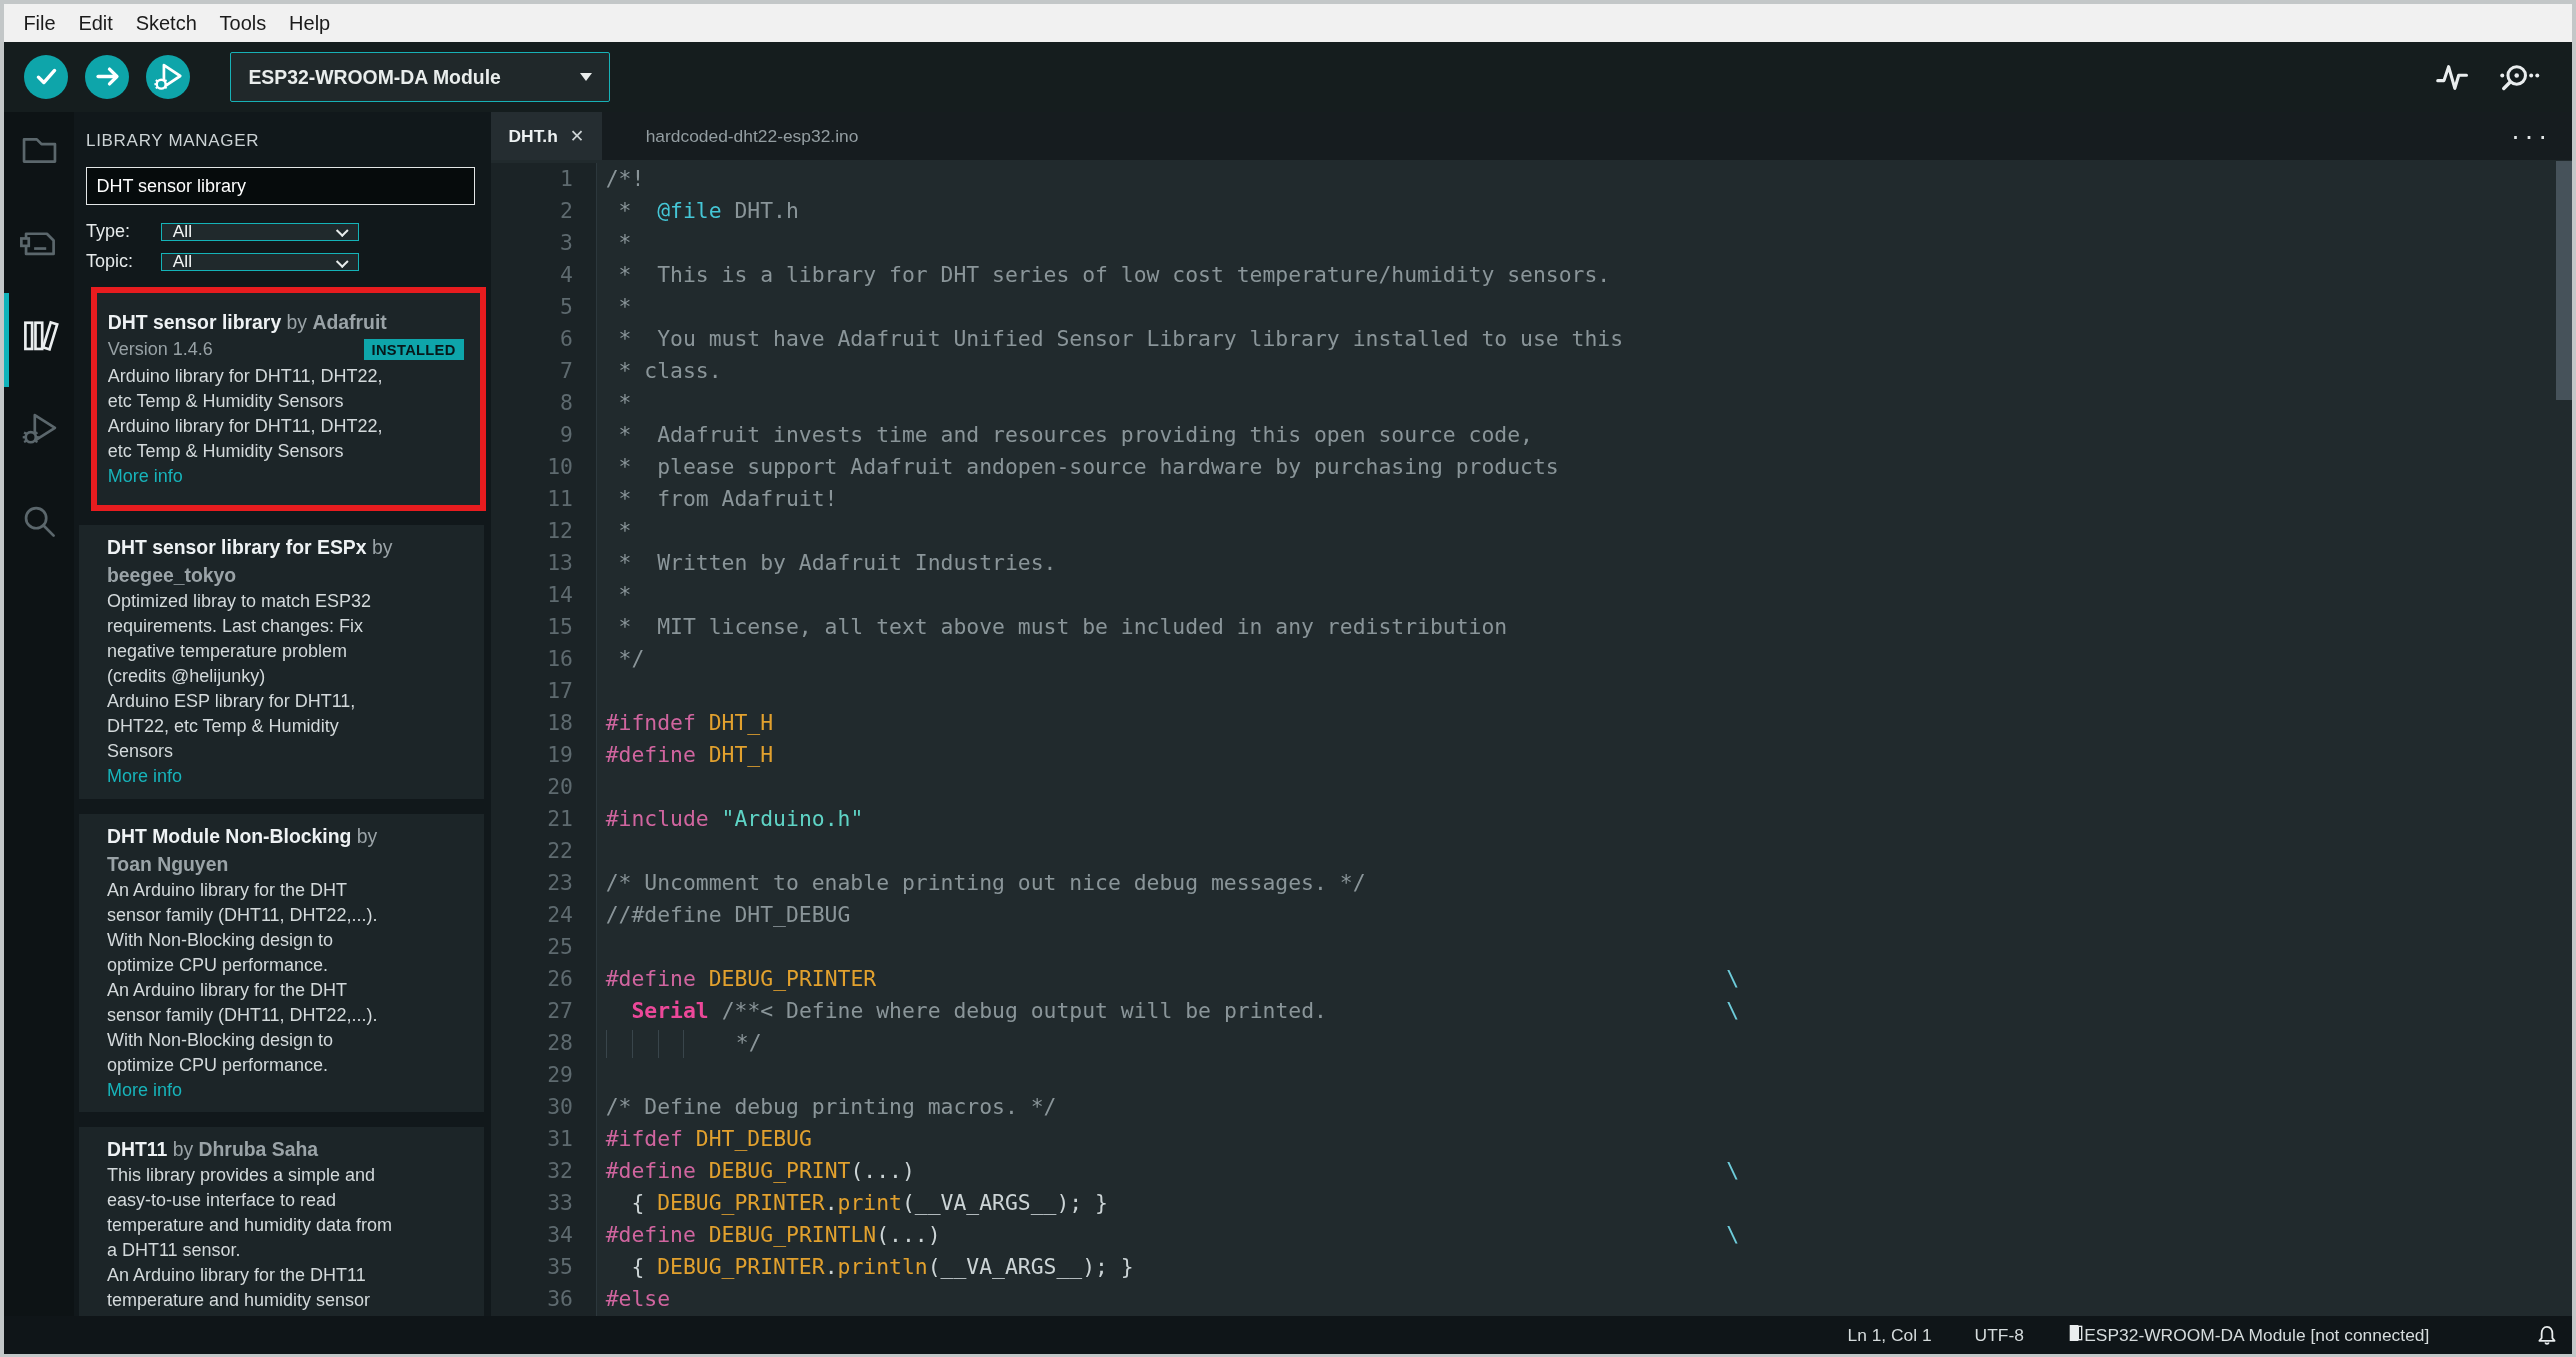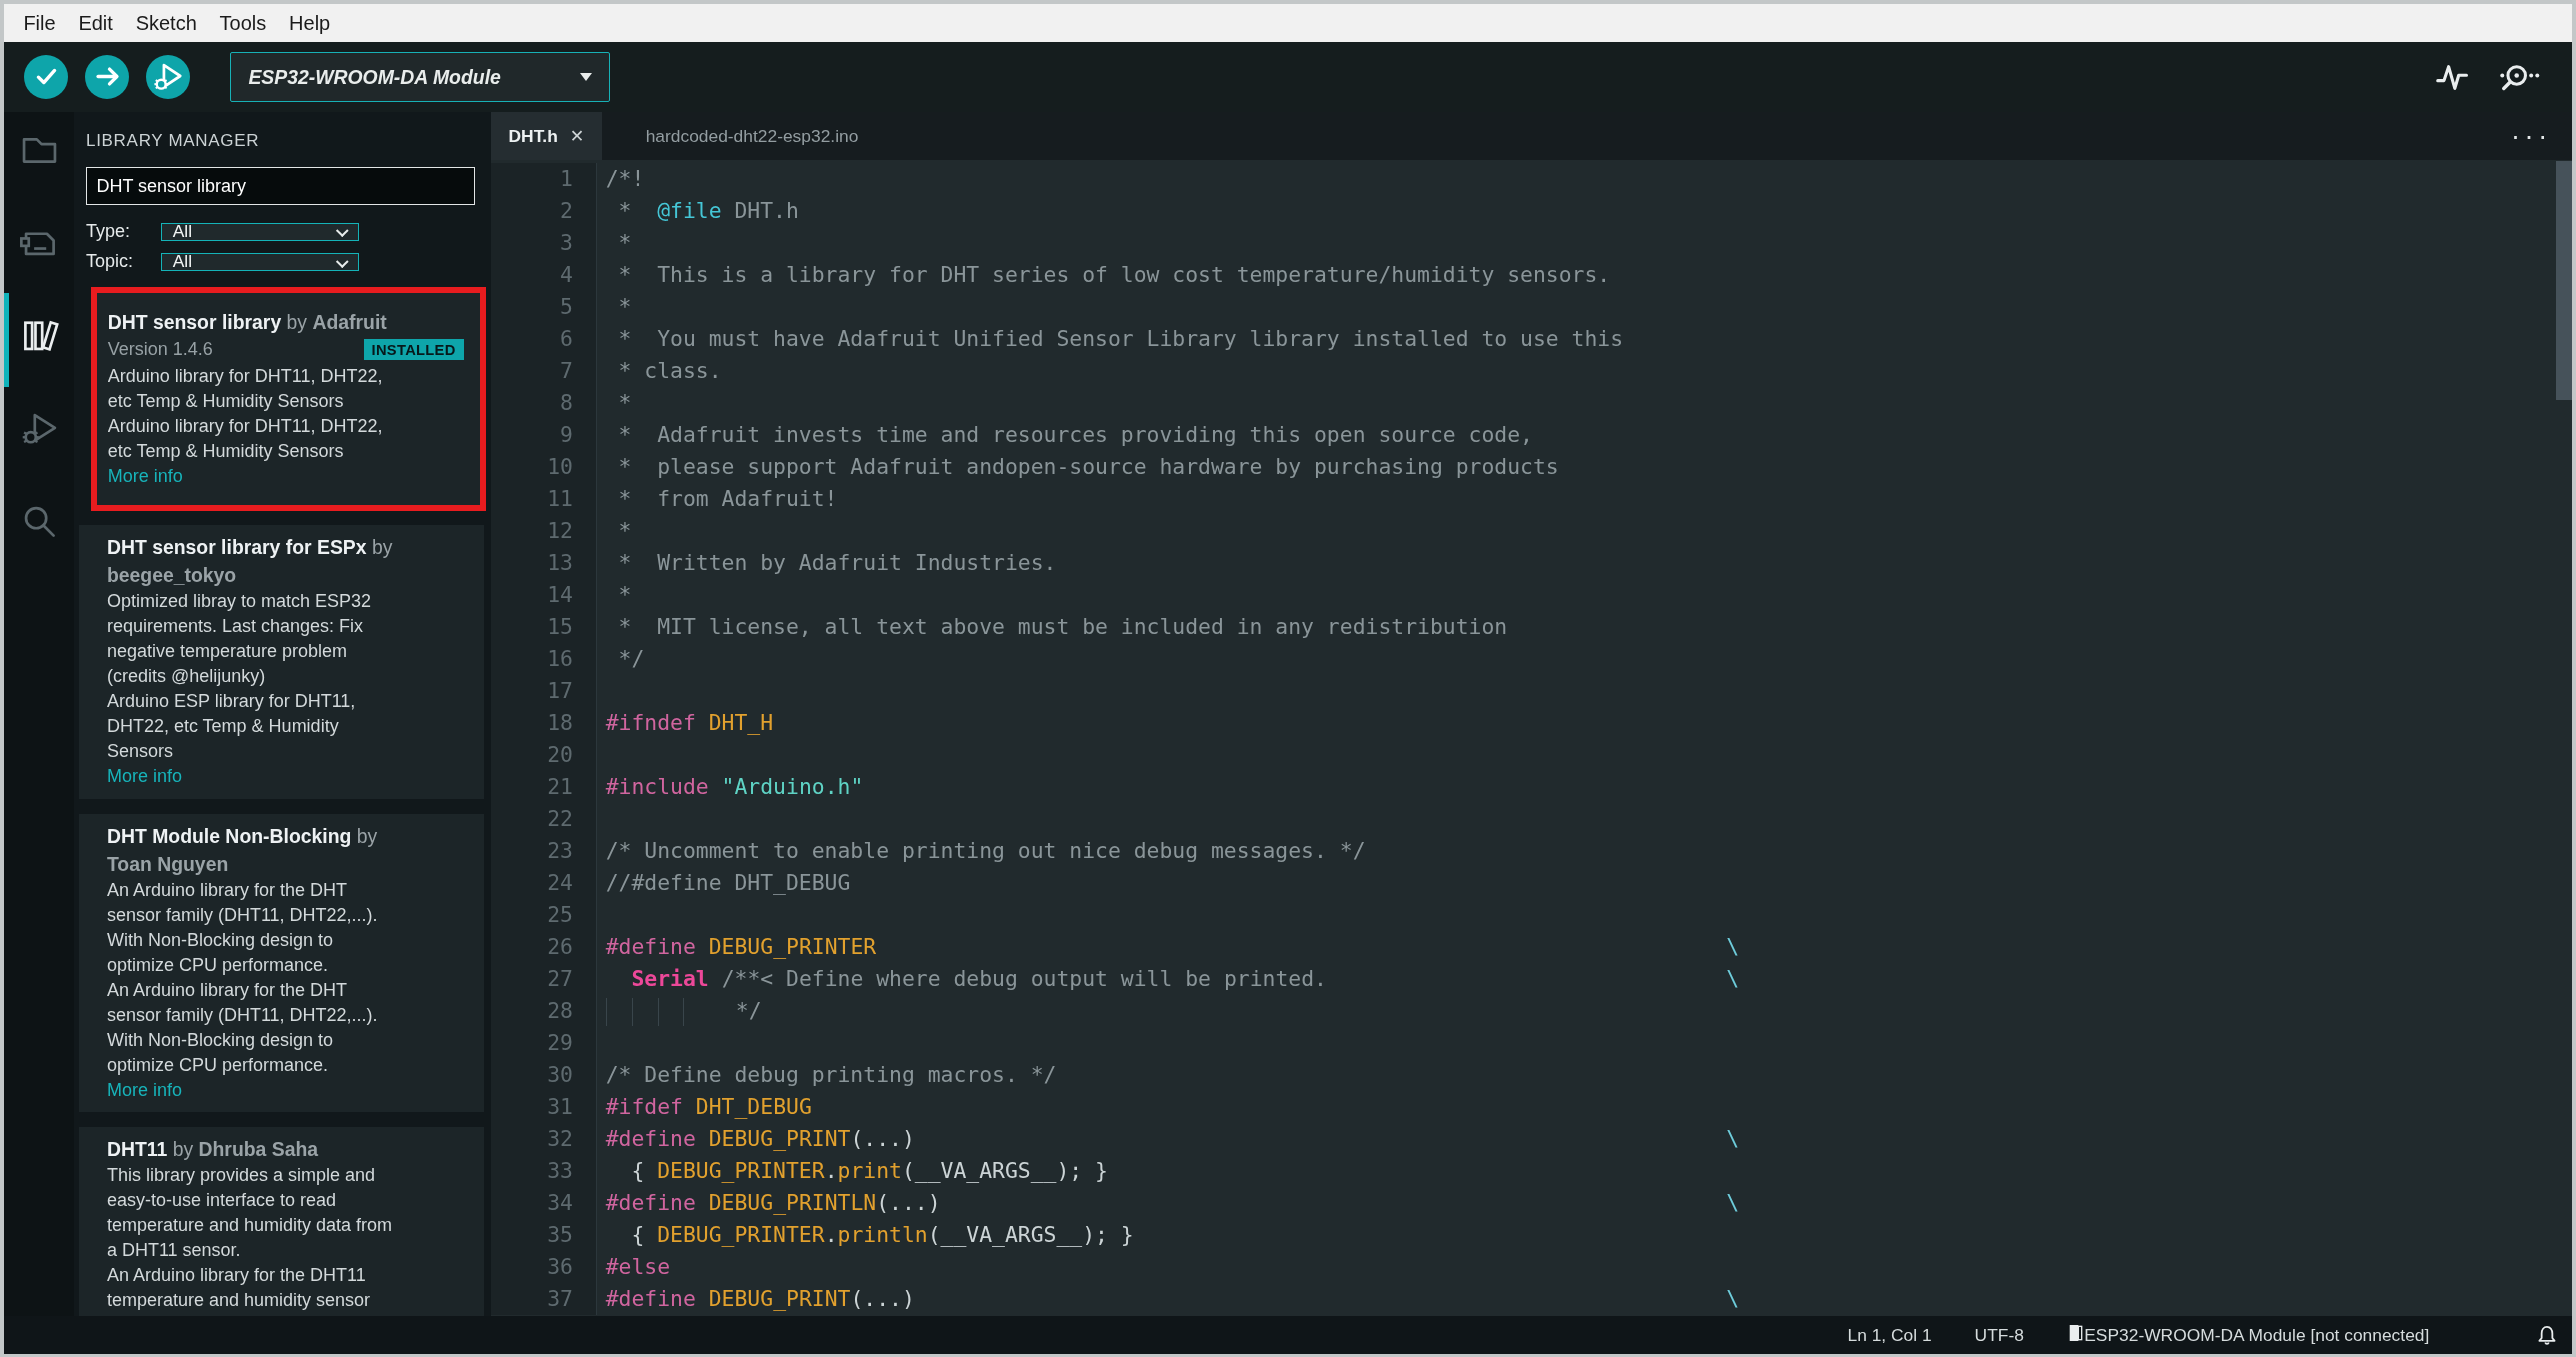--- a/index.html
+++ b/index.html
@@ -15,21 +15,21 @@
   .menu-item { font-size:20px; color:#1b1b1b; padding:0 11.4px; cursor:default; }
 
   
   .toolbar { height:70px; background:#151d1e; display:flex; align-items:center;
              padding-left:20px; flex:none; }
   .tbtn { width:44px; height:44px; border-radius:50%; background:#0ea5aa; margin-right:17px;
           display:flex; align-items:center; justify-content:center; flex:none; }
   .board-selector { margin-left:23px; width:380px; height:50px; border:1.3px solid #17b1b6;
                     background:#20282a; border-radius:2px; display:flex; align-items:center;
                     padding:0 17.4px; }
-  .board-selector span.lbl { color:#e9edec; font-size:19.4px; font-weight:bold; flex:1;font-style:italic; }
+  .board-selector span.lbl { color:#e9edec; font-size:19.4px; font-weight:bold; flex:1; }
   .dd-triangle { width:0; height:0; border-left:6.7px solid transparent;
                  border-right:6.7px solid transparent; border-top:8.7px solid #e9edec; }
   .toolbar-right { margin-left:auto; display:flex; align-items:center; gap:28px; padding-right:32px; }
   .tr-icon { display:flex; align-items:center; justify-content:center; }
 
   
   .main { flex:1; display:flex; min-height:0; }
 
   
   .rail { width:70px; background:#0d1315; position:relative; flex:none;
@@ -372,20 +372,24 @@
             </div>
             <div class="line">
               <span class="ln">17</span>
               <span class="lc"></span>
             </div>
             <div class="line">
               <span class="ln">18</span>
               <span class="lc"><span class="tok-pp">#ifndef</span><span class="tok-pl"> </span><span class="tok-mc">DHT_H</span></span>
             </div>
             <div class="line">
+              <span class="ln">19</span>
+              <span class="lc"><span class="tok-pp">#define</span><span class="tok-pl"> </span><span class="tok-mc">DHT_H</span></span>
+            </div>
+            <div class="line">
               <span class="ln">20</span>
               <span class="lc"></span>
             </div>
             <div class="line">
               <span class="ln">21</span>
               <span class="lc"><span class="tok-pp">#include</span><span class="tok-pl"> </span><span class="tok-st">"Arduino.h"</span></span>
             </div>
             <div class="line">
               <span class="ln">22</span>
               <span class="lc"></span>

